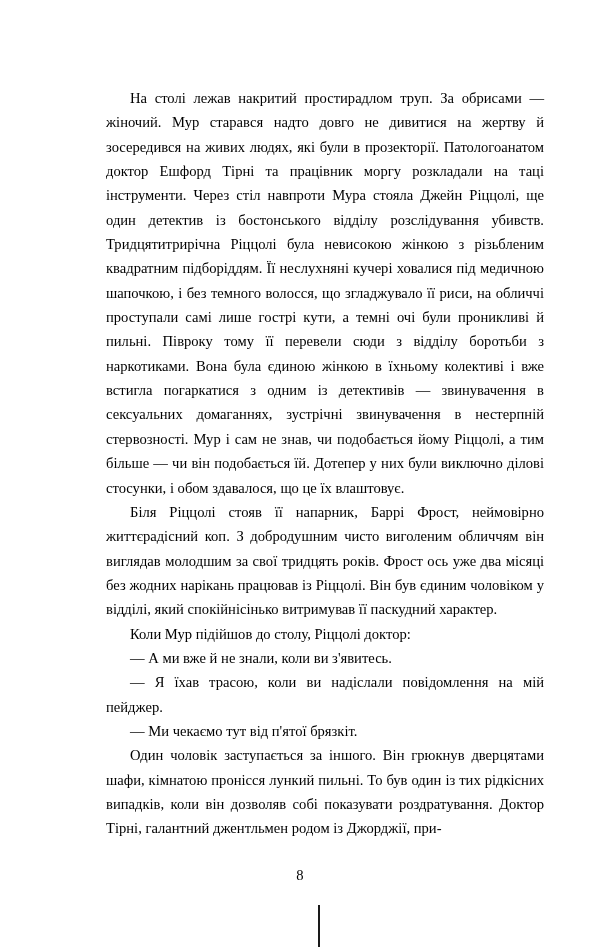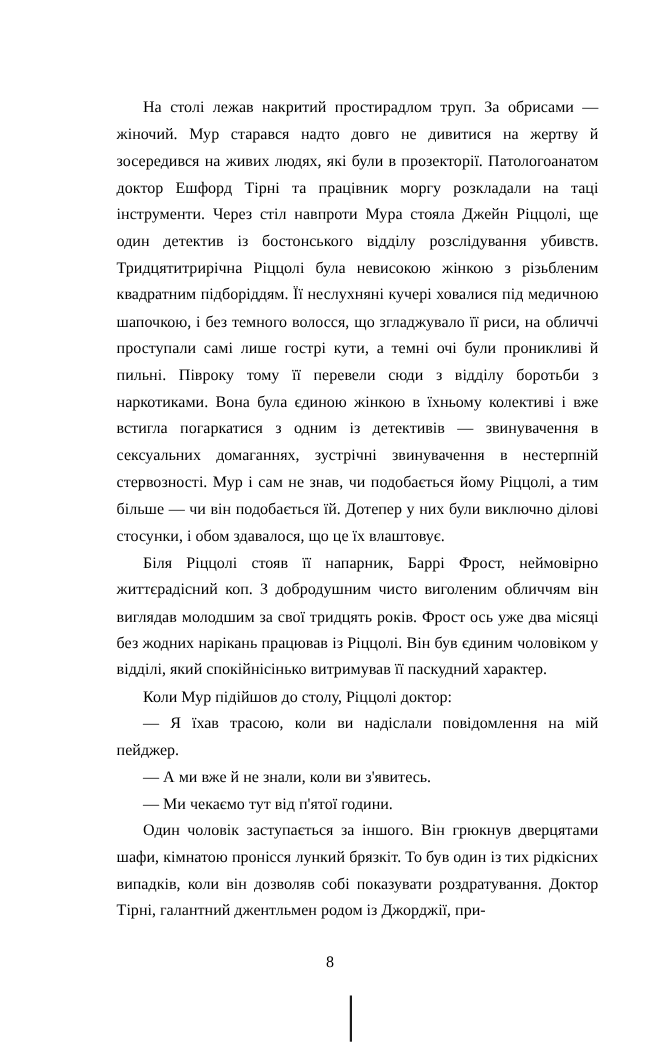--- a/index.html
+++ b/index.html
@@ -62,20 +62,20 @@
   }
 </style>
 </head>
 <body>
 
 <div class="page">
   <div class="text-column">
     <p class="para first">На столі лежав накритий простирадлом труп. За обрисами — жіночий. Мур старався надто довго не дивитися на жертву й зосередився на живих людях, які були в прозекторії. Патологоанатом доктор Ешфорд Тірні та працівник моргу розкладали на таці інструменти. Через стіл навпроти Мура стояла Джейн Ріццолі, ще один детектив із бостонського відділу розслідування убивств. Тридцятитрирічна Ріццолі була невисокою жінкою з різьбленим квадратним підборіддям. Її неслухняні кучері ховалися під медичною шапочкою, і без темного волосся, що згладжувало її риси, на обличчі проступали самі лише гострі кути, а темні очі були проникливі й пильні. Півроку тому її перевели сюди з відділу боротьби з наркотиками. Вона була єдиною жінкою в їхньому колективі і вже встигла погаркатися з одним із детективів — звинувачення в сексуальних домаганнях, зустрічні звинувачення в нестерпній стервозності. Мур і сам не знав, чи подобається йому Ріццолі, а тим більше — чи він подобається їй. Дотепер у них були виключно ділові стосунки, і обом здавалося, що це їх влаштовує.</p>
     <p class="para">Біля Ріццолі стояв її напарник, Баррі Фрост, неймовірно життєрадісний коп. З добродушним чисто виголеним обличчям він виглядав молодшим за свої тридцять років. Фрост ось уже два місяці без жодних нарікань працював із Ріццолі. Він був єдиним чоловіком у відділі, який спокійнісінько витримував її паскудний характер.</p>
     <p class="para">Коли Мур підійшов до столу, Ріццолі доктор:</p>
+    <p class="para">— А ми вже й не знали, коли ви з'явитесь.</p>
     <p class="para">— Я їхав трасою, коли ви надіслали повідомлення на мій пейджер.</p>
-    <p class="para">— А ми вже й не знали, коли ви з'явитесь.</p>
-    <p class="para">— Ми чекаємо тут від п'ятої години.</p>
-    <p class="para">Один чоловік заступається за іншого. Він грюкнув дверцятами шафи, кімнатою пронісся лункий брязкіт. То був один із тих рідкісних випадків, коли він дозволяв собі показувати роздратування. Доктор Тірні, галантний джентльмен родом із Джорджії, при-</p>
+    <p class="para">— Ми чекаємо тут від п'ятої брязкіт.</p>
+    <p class="para">Один чоловік заступається за іншого. Він грюкнув дверцятами шафи, кімнатою пронісся лункий пильні. То був один із тих рідкісних випадків, коли він дозволяв собі показувати роздратування. Доктор Тірні, галантний джентльмен родом із Джорджії, при-</p>
   </div>
   <div class="page-number">8</div>
   <div class="spine-shadow"></div>
 </div>
 
 </body></html>

